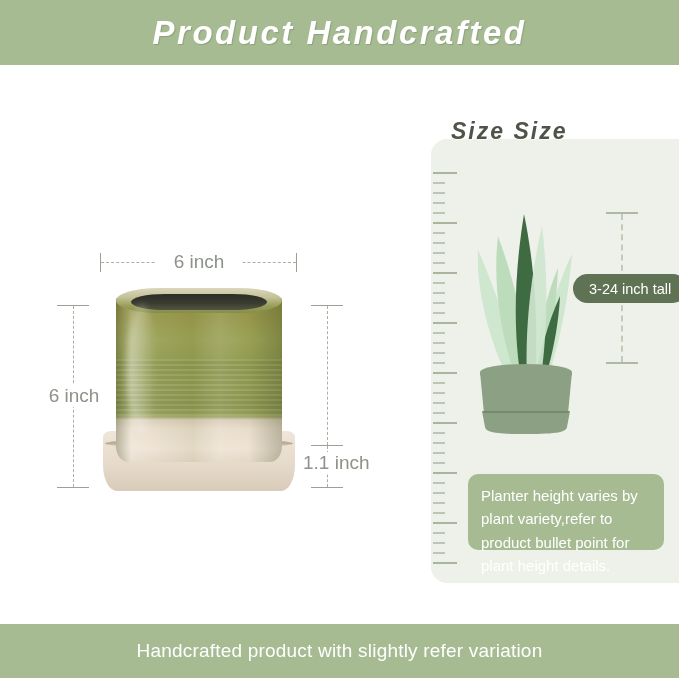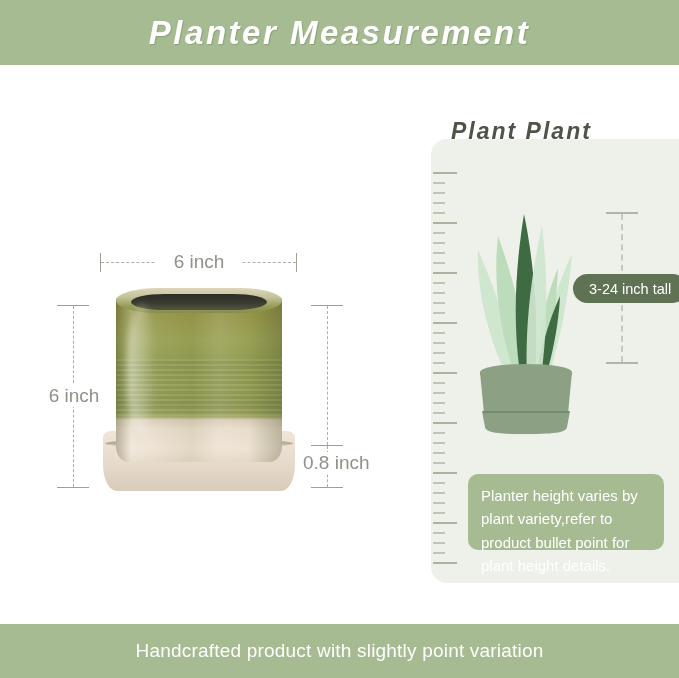--- a/index.html
+++ b/index.html
@@ -291,21 +291,21 @@
     line-height: 1.55;
     padding: 10px 13px;
   }
 </style>
 </head>
 <body>
 
 <div id="page">
 
   <div class="banner" id="banner-top">
-    <span class="banner-text">Planter  Measurement</span>
+    <span class="banner-text">Product  Handcrafted</span>
   </div>
 
   <div id="pot-photo">
     <div id="pot-saucer"></div>
     <div id="pot-saucer-rim"></div>
     <div id="pot-body"></div>
     <div id="pot-rim"></div>
     <div id="pot-interior"></div>
     <div id="pot-gloss"></div>
   </div>
@@ -319,24 +319,24 @@
   <div class="cap-h" style="left:57px; top:487px; width:32px;"></div>
   <div class="dash-v" style="left:73px; top:306px; height:181px;"></div>
   <div class="dim-label" style="left:38px; top:385px; width:72px;">6 inch</div>
 
   <div class="cap-h" style="left:311px; top:305px; width:32px;"></div>
   <div class="cap-h" style="left:311px; top:445px; width:32px;"></div>
   <div class="dash-v" style="left:327px; top:306px; height:139px;"></div>
 
   <div class="cap-h" style="left:311px; top:487px; width:32px;"></div>
   <div class="dash-v" style="left:327px; top:446px; height:41px;"></div>
-  <div class="dim-label" style="left:300px; top:452px; width:92px; text-align:left; padding-left:3px;">0.8 inch</div>
+  <div class="dim-label" style="left:300px; top:452px; width:92px; text-align:left; padding-left:3px;">1.1 inch</div>
 
   <div id="plant-panel"></div>
-  <div id="plant-title">Plant Plant</div>
+  <div id="plant-title">Size Size</div>
 
   <div id="ruler">
     <div class="tick long" style="top:0px;"></div>
     <div class="tick short" style="top:10px;"></div>
     <div class="tick short" style="top:20px;"></div>
     <div class="tick short" style="top:30px;"></div>
     <div class="tick short" style="top:40px;"></div>
     <div class="tick long" style="top:50px;"></div>
     <div class="tick short" style="top:60px;"></div>
     <div class="tick short" style="top:70px;"></div>
@@ -399,16 +399,16 @@
   <div id="height-cap-bottom"></div>
   <div id="height-badge">
     <span>3-24 inch tall</span>
   </div>
 
   <div id="plant-caption">
     <span>Planter height varies by plant variety,refer to product bullet point for plant height details.</span>
   </div>
 
   <div class="banner" id="banner-bottom">
-    <span class="banner-text">Handcrafted product with slightly point variation</span>
+    <span class="banner-text">Handcrafted product with slightly refer variation</span>
   </div>
 
 </div>
 
 </body></html>

